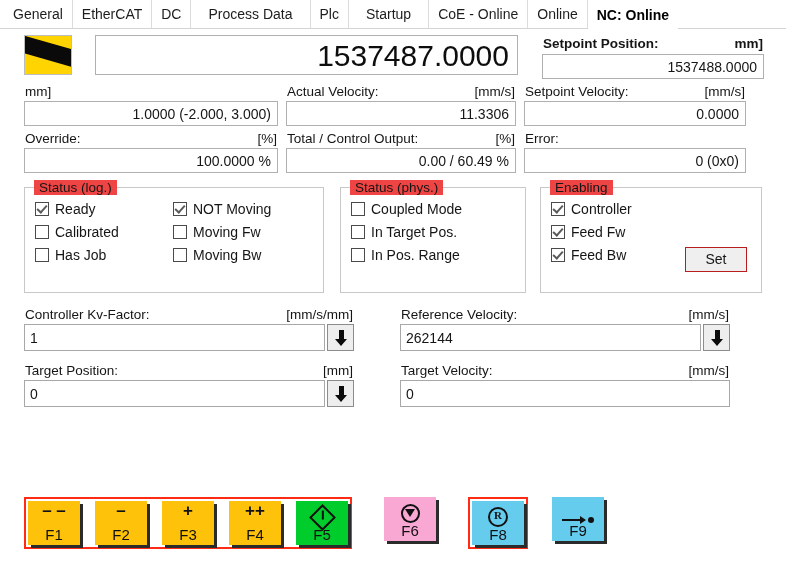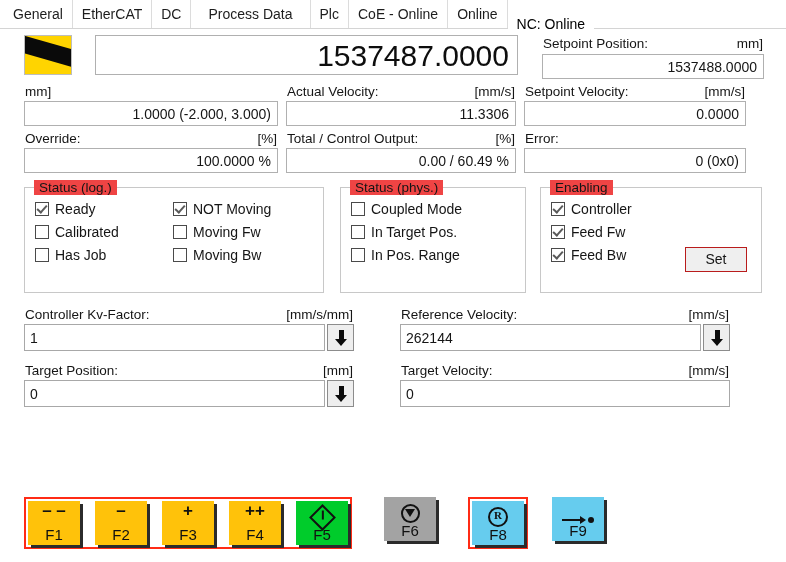--- a/index.html
+++ b/index.html
@@ -39,21 +39,22 @@
     border-right: 1px solid #dcdcdc;
     white-space: nowrap;
     cursor: default;
   }
   .tab.wide { padding: 0 17px; }
   .tab.active {
     background: #ffffff;
     border-right: none;
     color: #000;
     position: relative;
-    top: 10px;
+    top: 1px;
+    font-weight: bold;
   }
 
   
   .content {
     position: relative;
     padding: 6px 22px 0 24px;
     box-sizing: border-box;
   }
 
   
@@ -122,21 +123,21 @@
     background: #fff;
     color: #0d0d0d;
     overflow: hidden;
     white-space: nowrap;
   }
   .setblock {
     width: 222px;
     margin-left: 8px;
     flex: none;
   }
-  .setblock .lbl { padding-bottom: 2px; }
+  .setblock .lbl { padding-bottom: 2px; font-weight: bold; }
 
   
   .row3 {
     display: flex;
     margin-top: 4px;
   }
   .col-a { width: 254px; flex: none; }
   .col-b { width: 230px; flex: none; margin-left: 8px; }
   .col-c { width: 222px; flex: none; margin-left: 8px; }
 
@@ -308,21 +309,21 @@
     color: #111;
   }
   .fbtn .fkey {
     margin-bottom: 2px;
     font-size: 15px;
     line-height: 16px;
     color: #111;
   }
   .f-yellow { background: #ffc20a; }
   .f-green  { background: #00cc2b; }
-  .f-red    { background: #a3a3a3; }
+  .f-red    { background: #f9a8d4; }
   .f-blue   { background: #66ccee; }
 
   .fspacer { width: 12px; flex: none; }
   .fgap    { width: 32px; flex: none; }
   .fgap-sm { width: 24px; flex: none; }
 
   .solo {
     display: flex;
     align-items: flex-start;
   }
@@ -406,20 +407,21 @@
 </style>
 </head>
 <body>
 
 <div class="tabbar">
   <div class="tab">General</div>
   <div class="tab">EtherCAT</div>
   <div class="tab">DC</div>
   <div class="tab wide">Process Data</div>
   <div class="tab">Plc</div>
+  <div class="tab wide">Startup</div>
   <div class="tab">CoE - Online</div>
   <div class="tab">Online</div>
   <div class="tab active">NC: Online</div>
 </div>
 
 <div class="content">
 
   <div class="row1">
     <div class="axisicon"></div>
     <div class="bigpos">1537487.0000</div>

